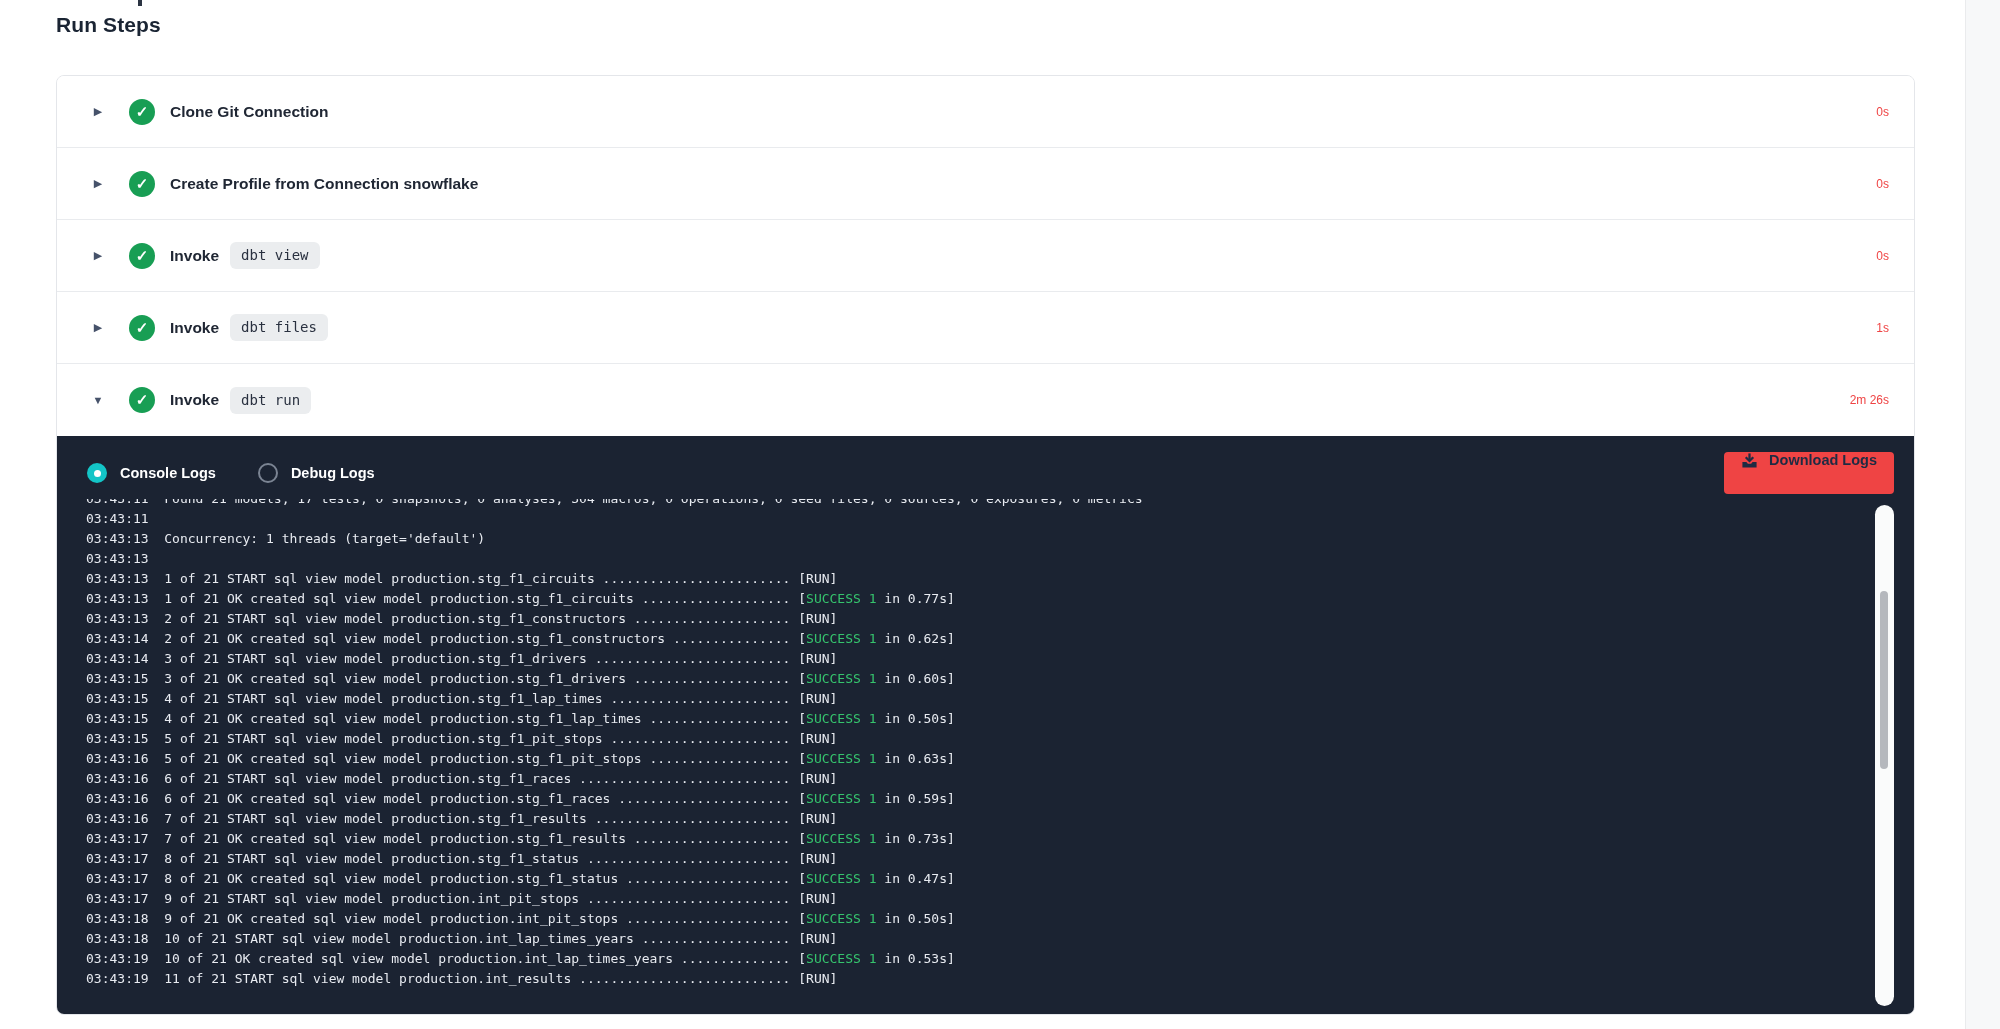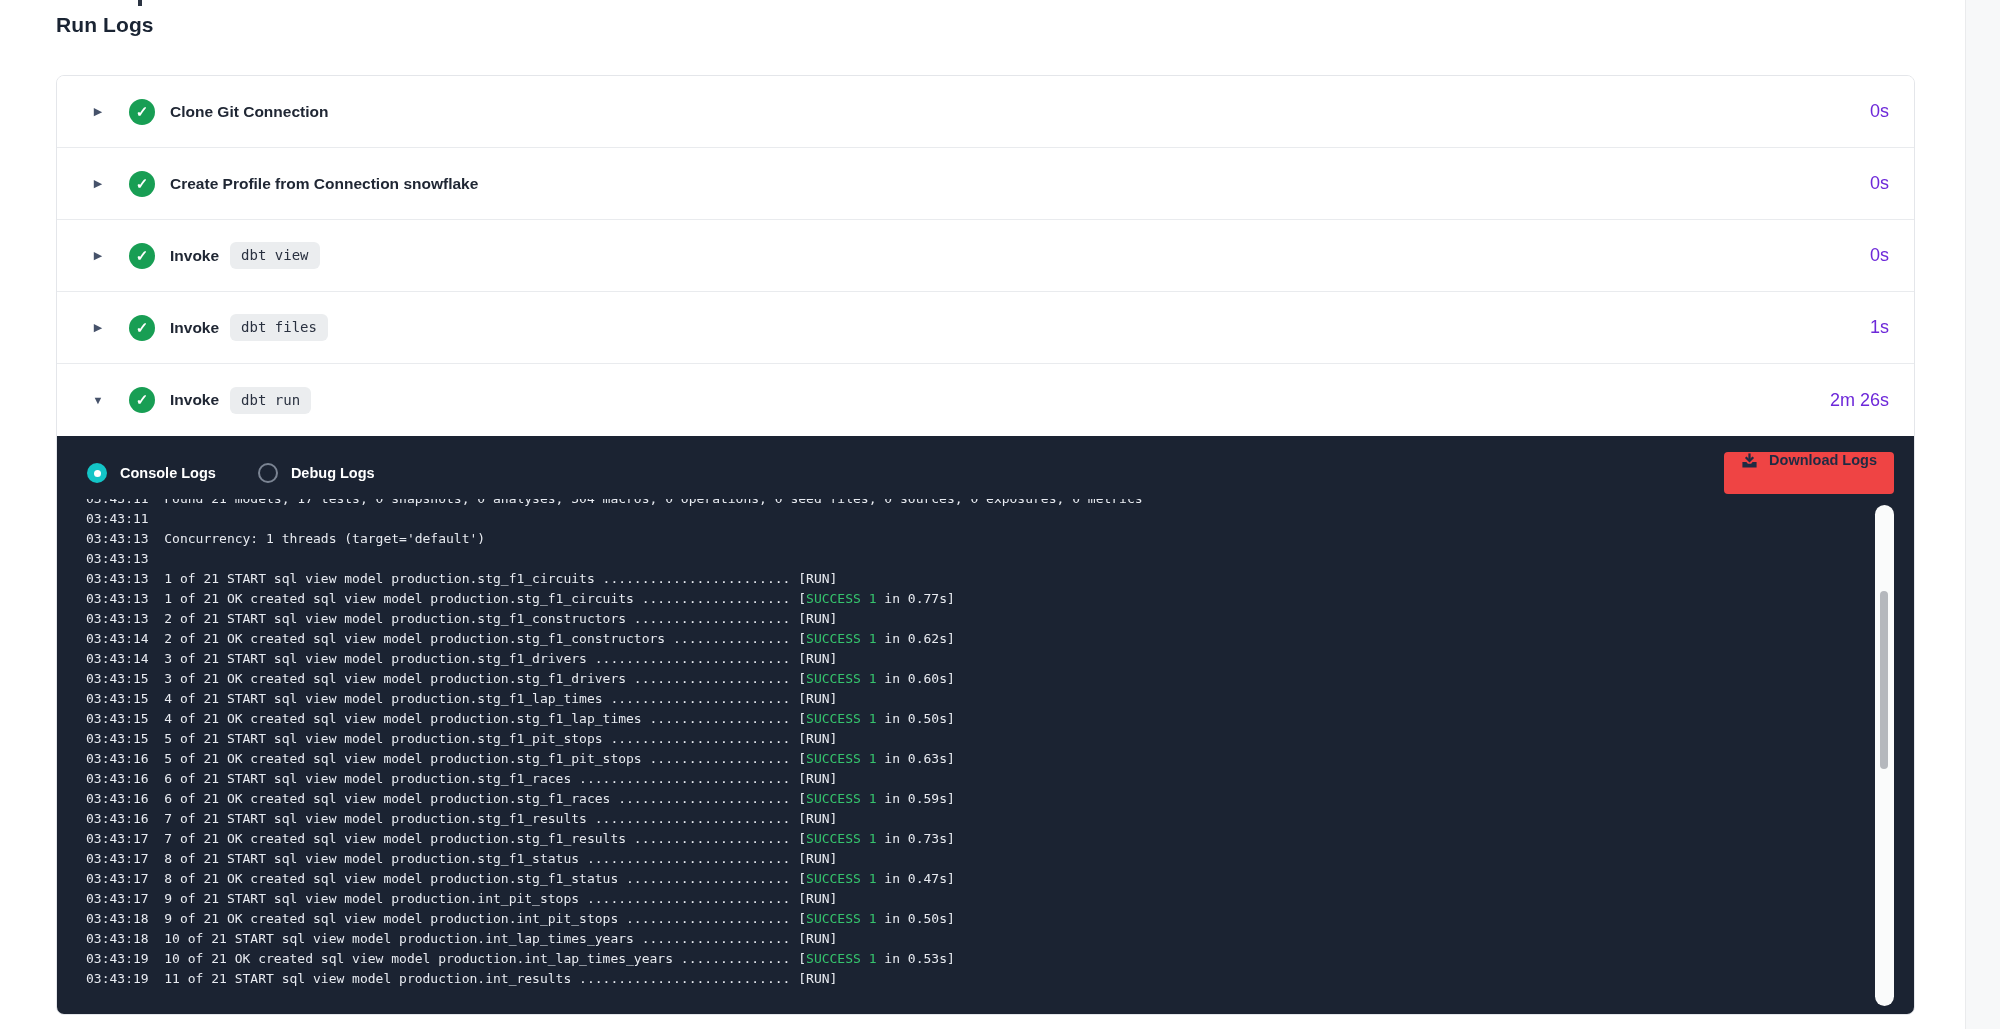--- a/index.html
+++ b/index.html
@@ -42,21 +42,21 @@
     background:var(--check-green,#189e54);
     color:#fff; display:flex; align-items:center; justify-content:center;
     font-size:15px; font-weight:700; margin-right:15px; flex:0 0 auto;
   }
   .step-label { font-size:15.5px; font-weight:700; color:#202734; }
   .cmd-badge {
     margin-left:11px; background:#ebedef; border-radius:6px;
     padding:5px 11px 6px; font-family:"DejaVu Sans Mono", monospace;
     font-size:14px; color:#2a3140;
   }
-  .duration { margin-left:auto; margin-right:25px; font-size:18px; color:#6d28d9; }
+  .duration { margin-left:auto; margin-right:25px; font-size:12px; color:#ef4444; }
 
   .log-panel {
     position:relative; height:580px; background:var(--panel-bg,#1b2332);
   }
   .log-toolbar {
     position:absolute; left:30px; right:20px; top:15px; height:44px;
     display:flex; align-items:center;
   }
   .radio-opt { display:flex; align-items:center; margin-right:42px; cursor:pointer; }
   .radio-dot {
@@ -94,21 +94,21 @@
   .log-scroll-thumb {
     position:absolute; left:5px; top:86px; width:8px; height:178px;
     background:#b5b8bd; border-radius:4px;
   }
 </style>
 </head>
 <body style="--check-green: #189e54; --radio-teal: #13c5c7; --panel-bg: #1b2332; --success-green: #35c46d;">
 
 <div class="page">
   <div class="clip-mark"></div>
-  <div class="page-title">Run Logs</div>
+  <div class="page-title">Run Steps</div>
 
   <div class="card">
     <div id="steps-container">
         <div class="step-row">
           <span class="chevron">▶</span>
           <span class="check-circle">✓</span>
           <span class="step-label">Clone Git Connection</span>
           <span class="duration">0s</span>
         </div>
         <div class="step-row">

